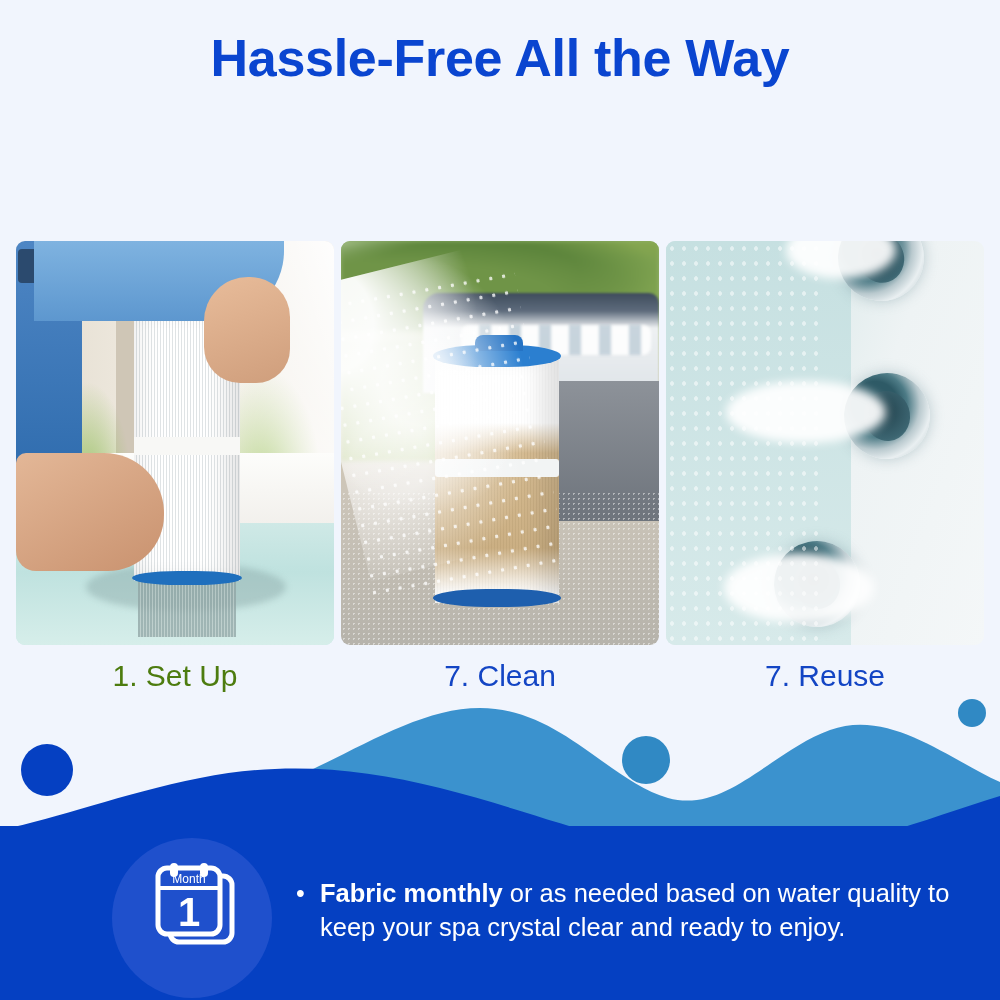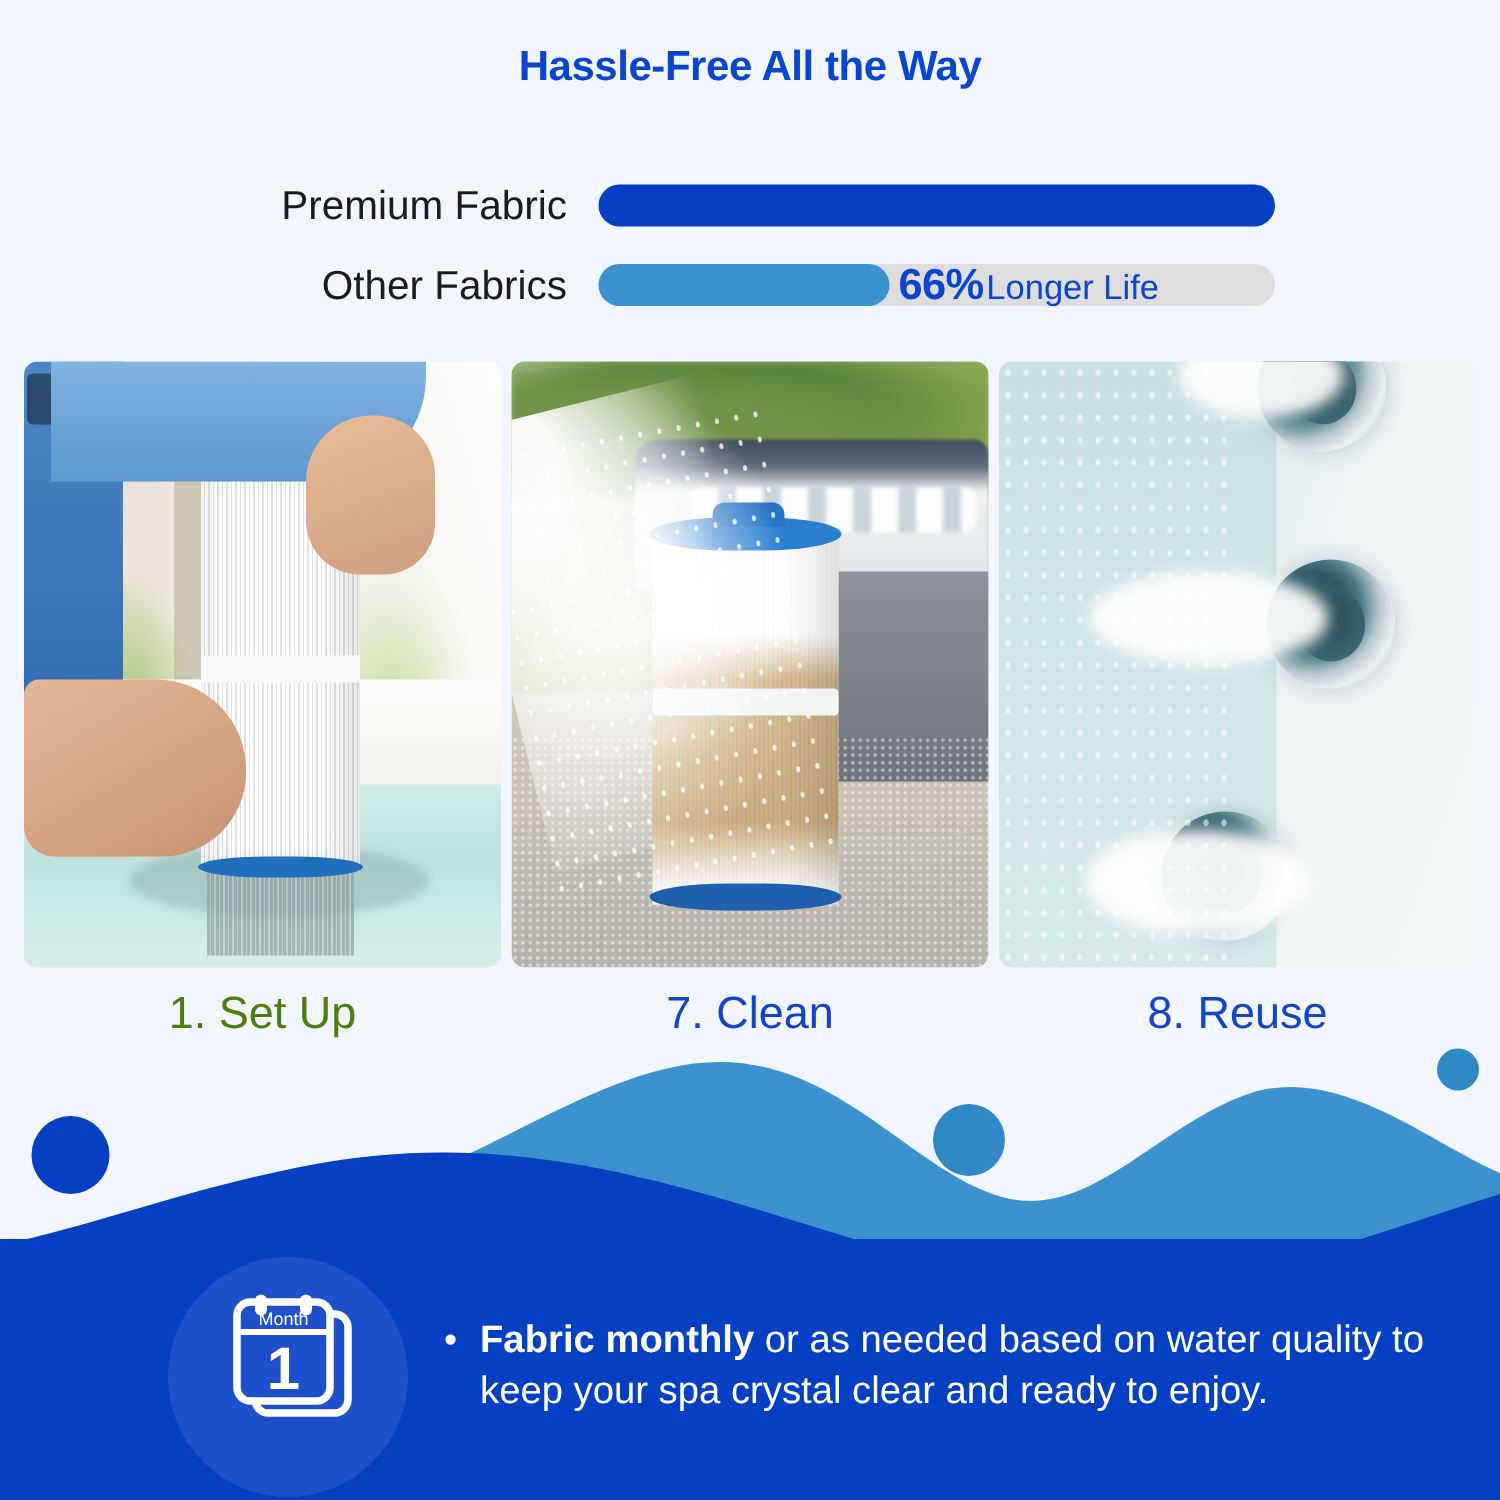--- a/index.html
+++ b/index.html
@@ -14,21 +14,21 @@
     width: 1000px; height: 1000px;
     background: #f1f5fd;
     overflow: hidden;
   }
 
   
   .title {
     position: absolute;
     top: 28px; left: 0; width: 1000px;
     text-align: center;
-    font-size: 28px;
+    font-size: 52px;
     font-weight: bold;
     color: #0a45d0;
     letter-spacing: -0.3px;
   }
 
   
   .bars { position: absolute; top: 112px; left: 0; width: 1000px; height: 98px; }
   .bar-row { position: absolute; left: 0; width: 1000px; height: 40px; }
   .bar-row.r1 { top: 6px; }
   .bar-row.r2 { top: 59px; }
@@ -228,38 +228,20 @@
   .banner-text .body { display: block; margin-left: 24px; }
   .banner-text .strong { font-weight: bold; }
 </style>
 </head>
 <body>
 
 <div id="page" style="background: rgb(241, 245, 253);">
 
   <div class="title" style="color: rgb(10, 69, 208);">Hassle-Free All the Way</div>
 
-  <div class="bars">
-
-    <div class="bar-row r1">
-      <div class="bar-label">Premium Fabric</div>
-      <div class="bar-track full" style="background: rgb(5, 64, 194);"></div>
-    </div>
-
-    <div class="bar-row r2">
-      <div class="bar-label">Other Fabrics</div>
-      <div class="bar-track gray" style="background: rgb(221, 221, 221);">
-        <div class="bar-fill" id="otherFill" style="width: 43%; background: rgb(59, 146, 206);"></div>
-        <div class="bar-note">
-          <span class="pct" style="color: rgb(10, 69, 208);">66%</span><span class="note-text" style="color: rgb(10, 69, 208);">Longer Life</span>
-        </div>
-      </div>
-    </div>
-
-  </div>
 
   <div class="photos">
 
     <div class="photo p1">
       <div class="p1-bg"></div>
       <div class="p1-sky"></div>
       <div class="p1-wall"></div>
       <div class="p1-door"></div>
       <div class="p1-grass1"></div>
       <div class="p1-grass2"></div>
@@ -312,21 +294,21 @@
       <div class="foam f2"></div>
       <div class="foam f3"></div>
       <div class="bubbles"></div>
     </div>
 
   </div>
 
   <div class="captions">
     <div class="caption c1" style="color: #4d7c0f;">1. Set Up</div>
     <div class="caption c2" style="color: rgb(19, 69, 196);">7. Clean</div>
-    <div class="caption c3" style="color: rgb(19, 69, 196);">8. Reuse</div>
+    <div class="caption c3" style="color: rgb(19, 69, 196);">7. Reuse</div>
   </div>
 
   <div class="wave-wrap">
     <svg class="wave-svg" width="1000" height="310" viewBox="0 0 1000 310">
       <circle id="bubRight" cx="972" cy="23" r="14" fill="#3089c4"></circle>
       <circle id="bubCenter" cx="646" cy="70" r="24" fill="#3089c4"></circle>
       <path id="waveBack" d="M0,152 C70,150 140,132 225,112 C320,90 400,18 480,18 C560,18 610,92 668,108 C726,124 770,62 830,40 C890,18 950,70 1000,92 L1000,310 L0,310 Z" fill="#3b92ce"></path>
       <circle id="bubLeft" cx="47" cy="80" r="26" fill="#0540c2"></circle>
       <path id="waveFront" d="M0,140 C60,128 120,104 200,88 C285,71 360,78 440,98 C540,123 620,160 720,166 C820,172 910,134 1000,106 L1000,310 L0,310 Z" fill="#0540c2"></path>
     </svg>

